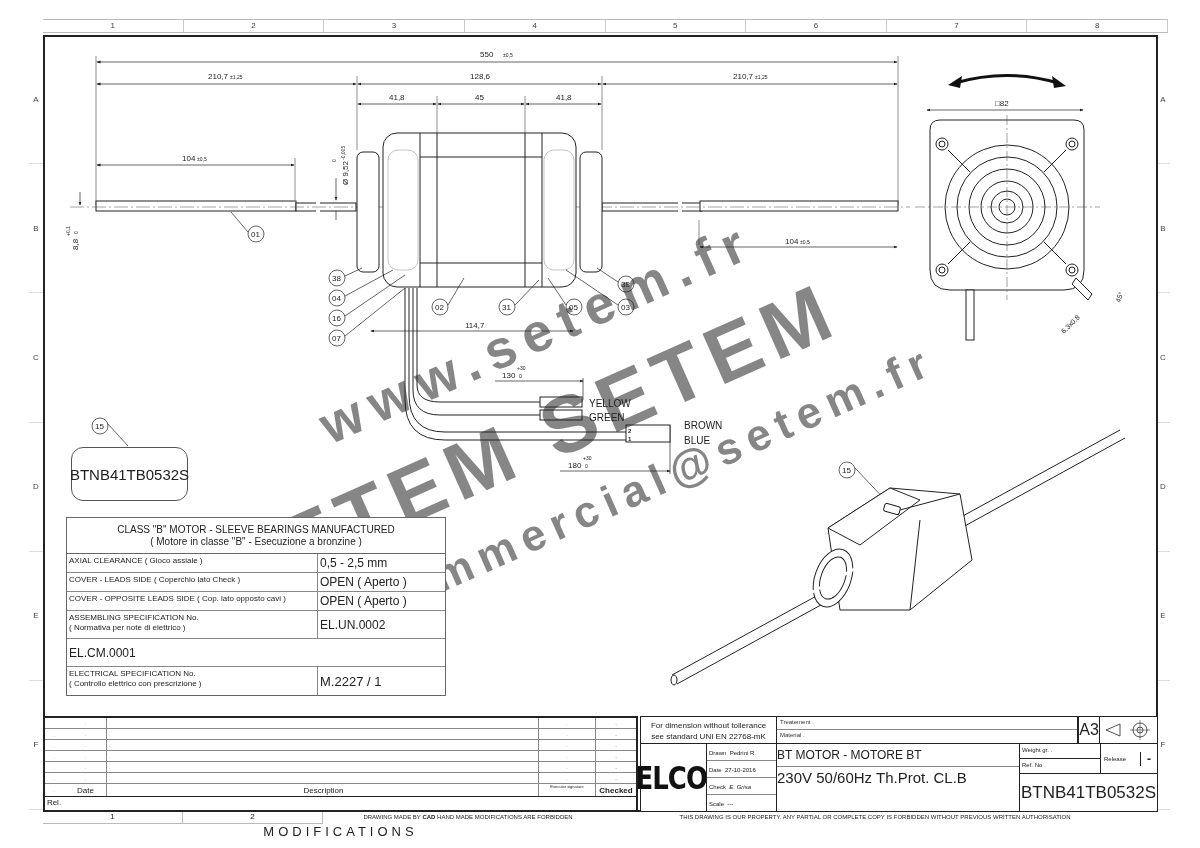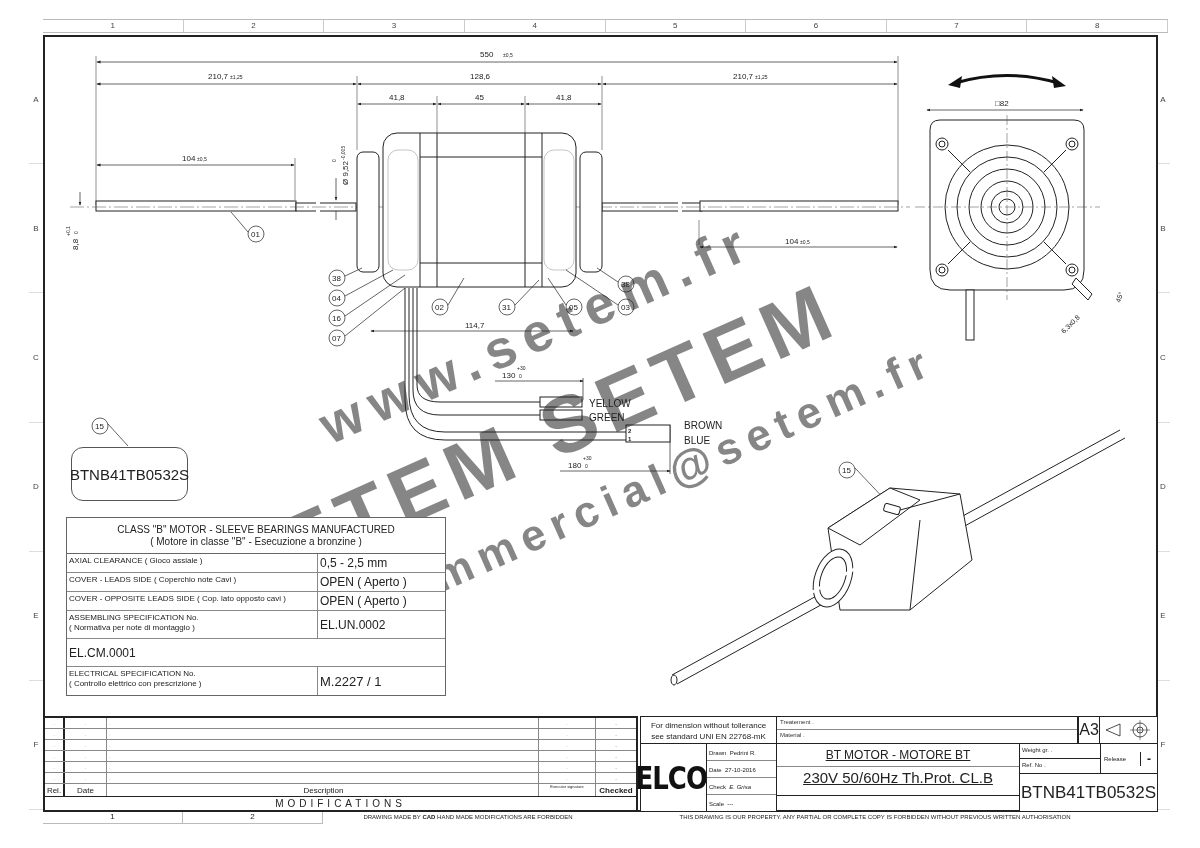--- a/index.html
+++ b/index.html
@@ -27,29 +27,29 @@
   .spec-v.big { font-size: 13px; }
   .tall { min-height: 28px; }
 
   
   .label-box { position: absolute; left: 71px; top: 447px; width: 117px; height: 54px; border: 1px solid #555; border-radius: 12px; display: flex; align-items: center; justify-content: center; font-size: 15px; background: #fff; }
 
   
   .mods { position: absolute; left: 45px; top: 716px; width: 593px; height: 95px; border-top: 2px solid #222; border-right: 2px solid #222; }
   .mods-row { display: flex; height: 11px; border-bottom: 1px solid #888; font-size: 6px; color: #999; }
   .mods-row div { border-right: 1px solid #888; text-align: center; line-height: 10px; }
-  .c-rel { width: 20px; border-right: 2px solid #222 !important; }
+  .c-rel { width: 20px; border-right: 2px solid #222 !important; margin-top: 12px; }
   .c-date { width: 42px; }
   .c-desc { width: 432px; text-align: left !important; padding-left: 2px; }
   .c-exec { width: 57px; }
   .c-chk { flex: 1; border-right: none !important; font-weight: bold; }
   .mods-hdr { display: flex; height: 13px; border-bottom: 1px solid #222; font-size: 8px; color: #222; }
   .mods-hdr div { border-right: 1px solid #888; text-align: center; line-height: 13px; }
   .mods-hdr .c-exec { font-size: 4px; line-height: 6px; }
-  .mods-title { height: 14px; text-align: center; font-size: 10px; letter-spacing: 4px; line-height: 14px; }
+  .mods-title { height: 14px; text-align: center; font-size: 13px; letter-spacing: 4px; line-height: 14px; margin-top: 28px; }
 
   
   .tb { position: absolute; left: 640px; top: 716px; width: 518px; height: 96px; font-size: 8px; }
   .tb-b { position: absolute; border: 1px solid #222; background: #fff; }
   .small-lbl { font-size: 6px; color: #333; }
   .tb-line { border-bottom: 1px solid #888; }
   .elco { font-family: "DejaVu Sans", sans-serif; font-weight: 900; font-size: 26px; letter-spacing: -1px; transform: scaleY(1.25); color: #111; }
   .footer-note { position: absolute; top: 814px; font-size: 6px; text-align: center; color: #222; }
 </style>
 </head>
@@ -341,34 +341,34 @@
       <div>( Motore in classe "B" - Esecuzione a bronzine )</div>
     </div>
     <div class="spec-row">
       <div class="spec-k">
           <span>AXIAL CLEARANCE ( Gioco assiale )</span>
         </div>
       <div class="spec-v">0,5 - 2,5 mm</div>
     </div>
     <div class="spec-row">
       <div class="spec-k">
-          <span>COVER  -  LEADS SIDE ( Coperchio note Cavi )</span>
+          <span>COVER  -  LEADS SIDE ( Coperchio lato Check )</span>
         </div>
       <div class="spec-v">OPEN ( Aperto )</div>
     </div>
     <div class="spec-row">
       <div class="spec-k">
           <span>COVER  -  OPPOSITE LEADS SIDE ( Cop. lato opposto cavi )</span>
         </div>
       <div class="spec-v">OPEN ( Aperto )</div>
     </div>
     <div class="spec-row tall">
       <div class="spec-k">
           <span>ASSEMBLING SPECIFICATION No.</span>
-          <span>( Normativa per note di montaggio )</span>
+          <span>( Normativa per note di elettrico )</span>
         </div>
       <div class="spec-v">EL.UN.0002</div>
     </div>
     <div class="spec-row tall">
       <div class="spec-v">EL.CM.0001</div>
     </div>
     <div class="spec-row tall">
       <div class="spec-k">
           <span>ELECTRICAL SPECIFICATION No.</span>
           <span>( Controllo elettrico con prescrizione )</span>
@@ -453,21 +453,21 @@
     <div class="tb-b" style="left:0;top:27px;width:67px;height:69px;display:flex;align-items:center;justify-content:center;">
       <span class="elco">ELCO</span>
         <sup style="font-size:6px;margin-top:-14px">®</sup>
     </div>
     <div class="tb-b" style="left:66px;top:27px;width:71px;height:69px;font-size:6px;">
       <div class="tb-line" style="height:17px;padding:6px 2px 0;"><span>Drawn</span>&nbsp;&nbsp;<span>Pedrini R.</span></div>
       <div class="tb-line" style="height:17px;padding:6px 2px 0;"><span>Date</span>&nbsp;&nbsp;<span>27-10-2016</span></div>
       <div class="tb-line" style="height:17px;padding:6px 2px 0;"><span>Check</span>&nbsp;&nbsp;<span style="font-style:italic">E. Grisa</span></div>
       <div style="height:16px;padding:6px 2px 0;"><span>Scale</span>&nbsp;&nbsp;<span>---</span></div>
     </div>
-    <div class="tb-b" style="left:136px;top:27px;width:244px;height:53px;text-align:center;text-decoration:underline;">
+    <div class="tb-b" style="left:136px;top:27px;width:244px;height:69px;">
       <div class="tb-line" style="height:23px;font-size:12px;line-height:23px;">BT MOTOR   -   MOTORE BT</div>
       <div style="height:21px;font-size:15px;line-height:21px;">230V   50/60Hz   Th.Prot.   CL.B</div>
     </div>
     <div class="tb-b" style="left:379px;top:27px;width:82px;height:16px;font-size:6px;padding:3px 2px;"><span>Weight gr.</span> <span>.</span></div>
     <div class="tb-b" style="left:379px;top:42px;width:82px;height:16px;font-size:6px;padding:3px 2px;"><span>Ref. No</span> <span>.</span></div>
     <div class="tb-b" style="left:460px;top:27px;width:58px;height:31px;font-size:6px;display:flex;align-items:center;">
       <span style="padding-left:3px;flex:1">Release</span>
       <span style="border-left:1px solid #222;padding:0 6px;font-size:12px;font-weight:bold">-</span>
     </div>
     <div class="tb-b" style="left:379px;top:57px;width:139px;height:39px;font-size:17px;display:flex;align-items:center;justify-content:center;">BTNB41TB0532S</div>

